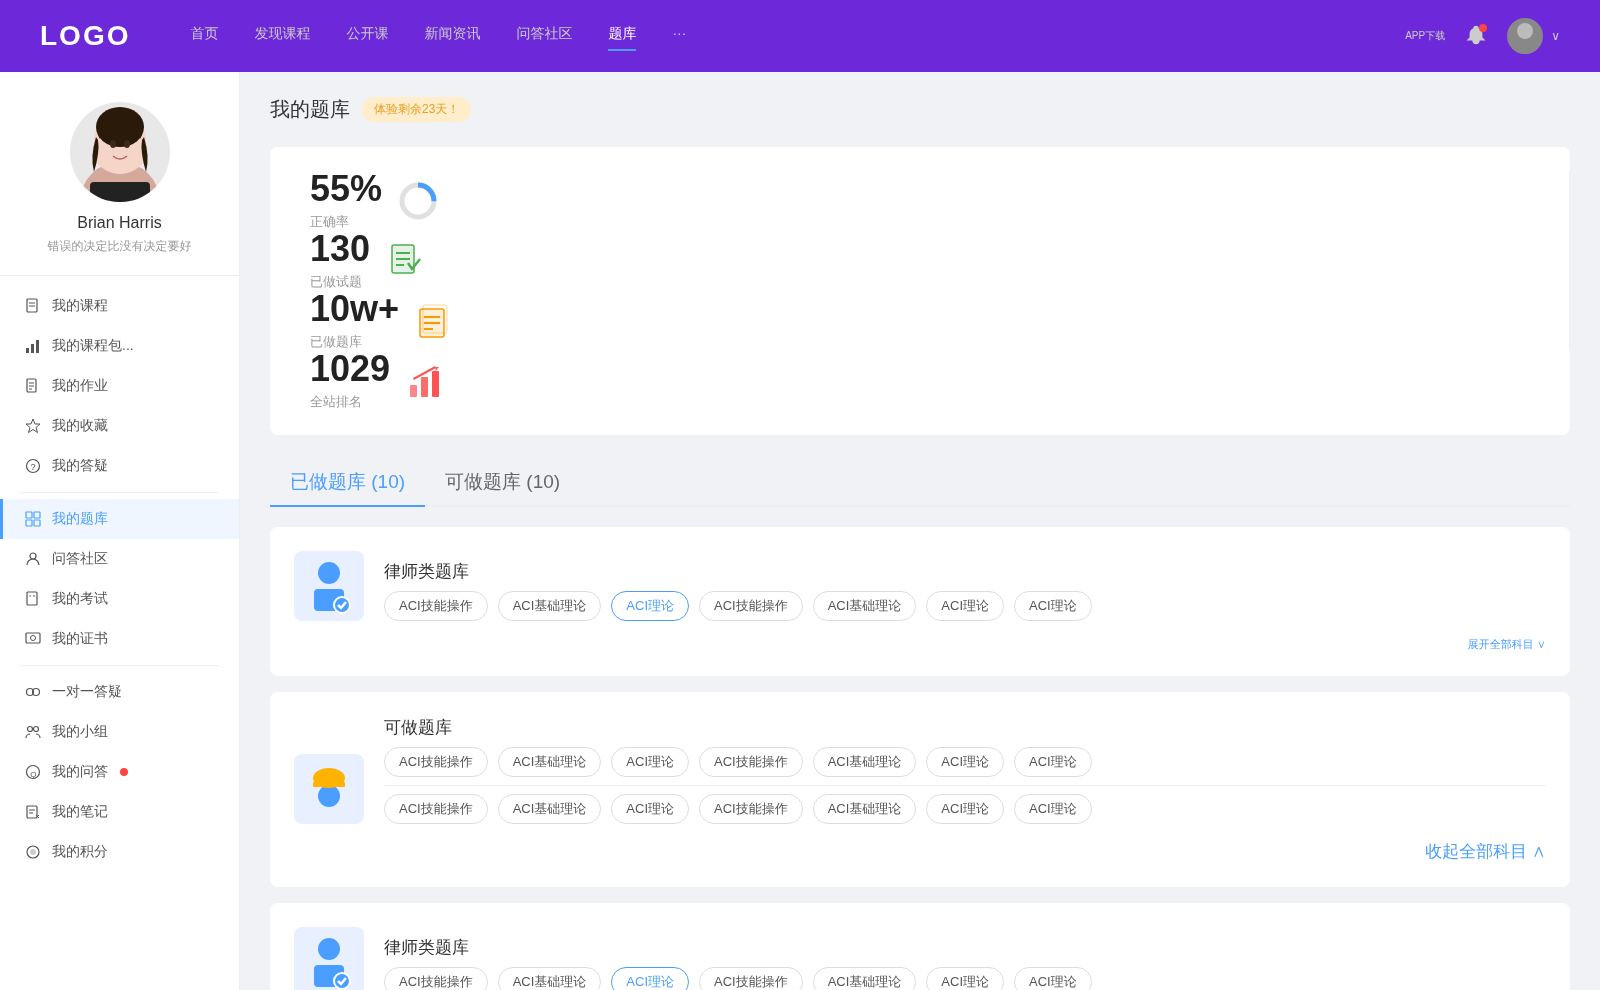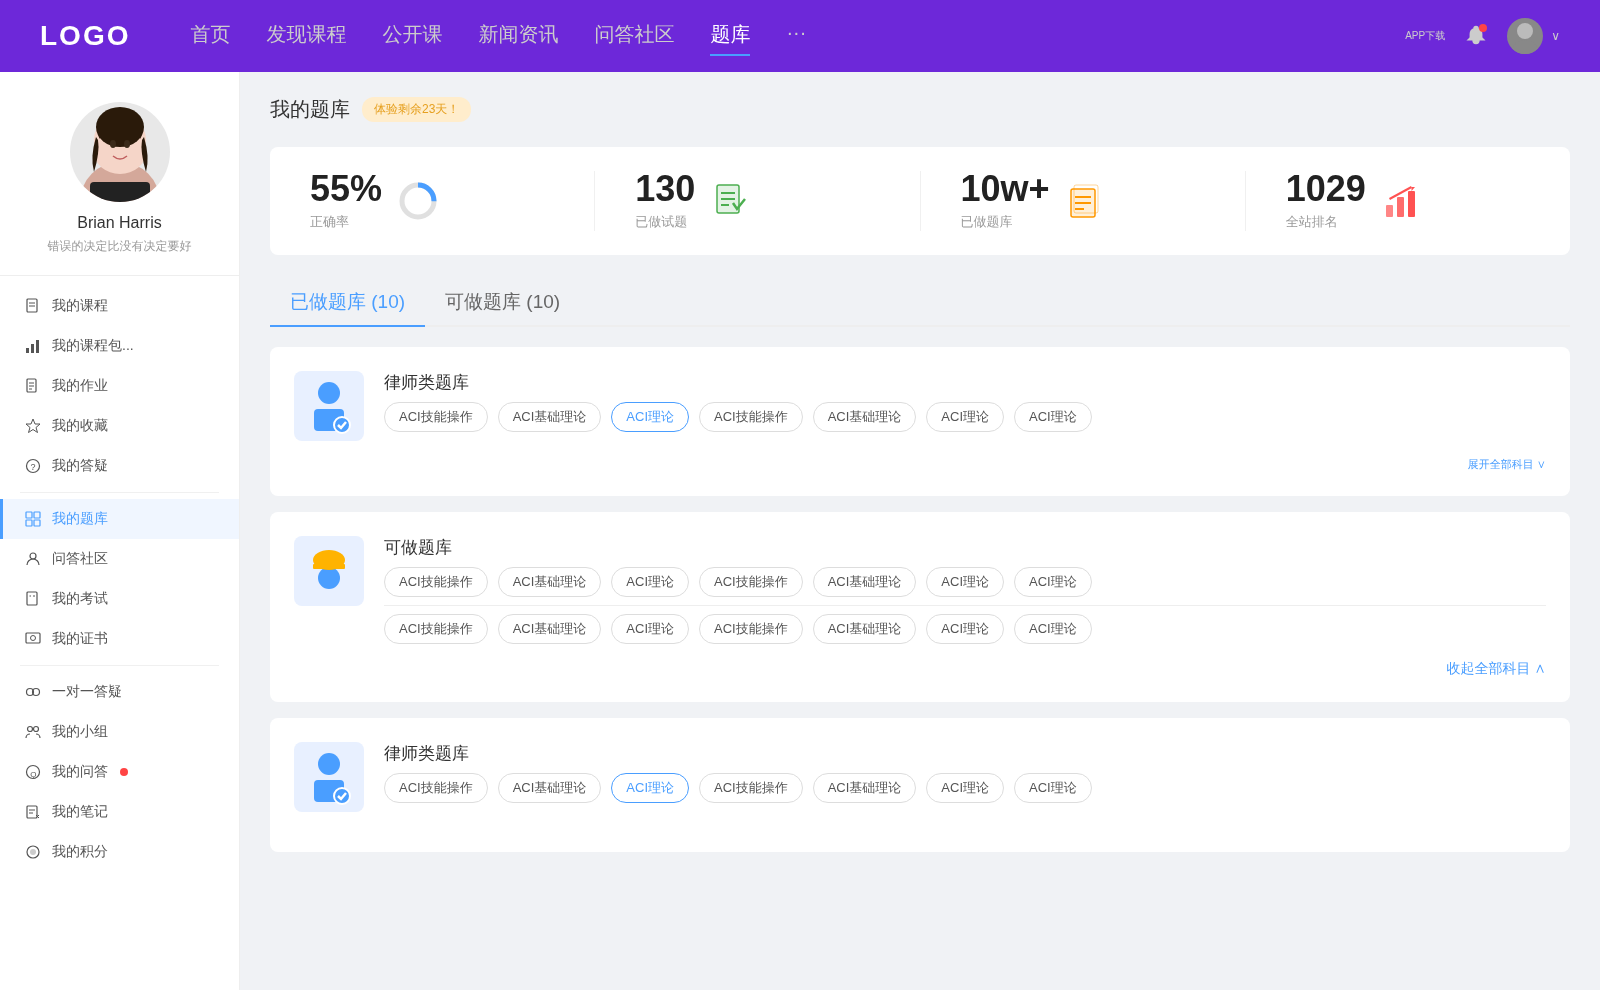--- a/index.html
+++ b/index.html
@@ -24,21 +24,21 @@
       margin-right: 60px;
     }
     .navbar-nav {
       display: flex;
       gap: 36px;
       flex: 1;
     }
     .nav-item {
       color: #ccc;
       cursor: pointer;
-      font-size: 20px;
+      font-size: 14px;
       padding-bottom: 4px;
       position: relative;
     }
     .nav-item.active {
       color: white;
     }
     .nav-item.active::after {
       content: '';
       position: absolute;
       bottom: -4px;
@@ -191,20 +191,21 @@
       border-radius: 12px;
     }
 
     
     .stats-row {
       display: flex;
       background: #fff;
       border-radius: 8px;
       margin-bottom: 24px;
       padding: 24px 0;
+      flex-direction: column;
     }
     .stat-item {
       flex: 1;
       display: flex;
       align-items: center;
       gap: 16px;
       padding: 0 40px;
       border-right: 1px solid #f0f0f0;
     }
     .stat-item:last-child { border-right: none; }
@@ -247,21 +248,21 @@
 
     
     .qbank-section {
       background: #fff;
       border-radius: 8px;
       margin-bottom: 16px;
       padding: 24px;
     }
     .qbank-header {
       display: flex;
-      align-items: flex-start;
+      align-items: flex-end;
       gap: 20px;
       margin-bottom: 16px;
     }
     .qbank-avatar {
       width: 70px; height: 70px;
       background: #e8f0ff;
       border-radius: 8px;
       display: flex; align-items: center; justify-content: center;
       flex-shrink: 0;
     }
@@ -289,21 +290,21 @@
     }
     .expand-link {
       text-align: right;
       font-size: 11px;
       color: #4a9eff;
       cursor: pointer;
       margin-top: 8px;
     }
     .collapse-link {
       text-align: right;
-      font-size: 14px;
+      font-size: 17px;
       color: #4a9eff;
       cursor: pointer;
       margin-top: 8px;
     }
     .qbank-tags-row {
       display: flex;
       flex-wrap: wrap;
       gap: 10px;
       margin-top: 8px;
     }

